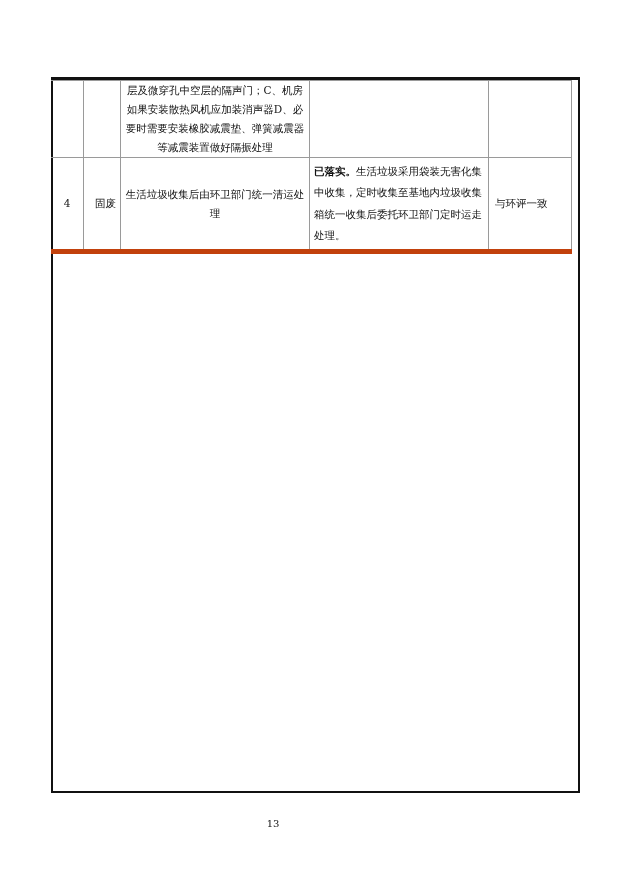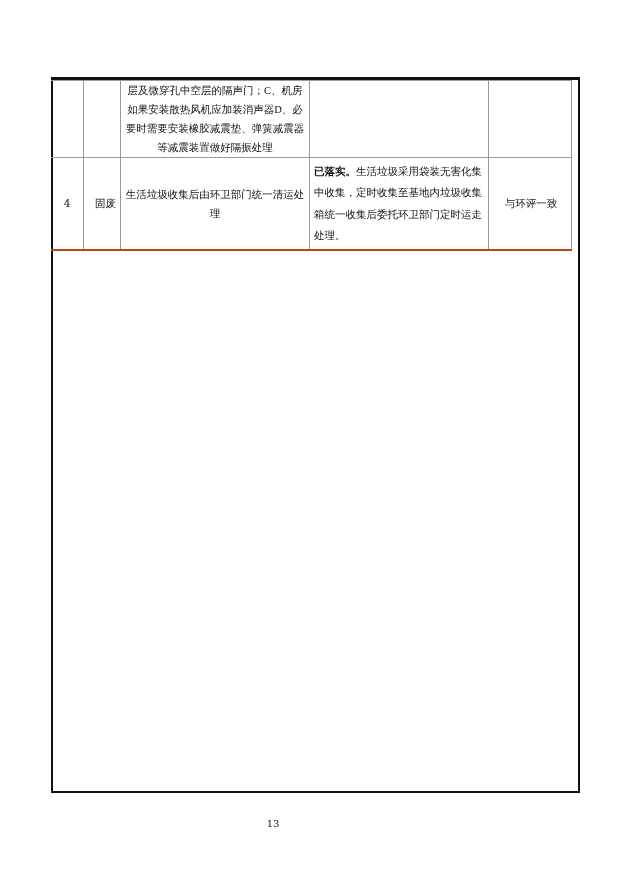--- a/index.html
+++ b/index.html
@@ -6,30 +6,30 @@
   body { width: 630px; height: 891px; position: relative; overflow: hidden;
          font-family: "DejaVu Serif", "Liberation Serif", serif; color: #111; }
   .frame { position: absolute; left: 51px; top: 77px; width: 525px; height: 714px;
            border: 2px solid #111; border-top: none; box-sizing: content-box; }
   .topline { position: absolute; left: 51px; top: 77px; width: 527px; height: 3px; background: #111; }
   table.t { position: absolute; left: 51px; top: 80px; border-collapse: collapse;
             table-layout: fixed; width: 521px; }
   table.t td { border: 1px solid #9a9a9a; font-size: 10.5px; line-height: 19px;
                padding: 0 4px; vertical-align: middle; }
   table.t td:first-child { border-left: none; }
-  table.t tr:last-child td { border-bottom: 2px solid #c2410c; margin-top: 44px; }
+  table.t tr:last-child td { border-bottom: 5px solid #c2410c; margin-top: 44px; }
   .c-num { width: 24px; text-align: center; }
   .c-type { width: 28px; text-align: right; }
   .c-req { width: 180px; text-align: center; }
   .c-impl { width: 170px; text-align: left; line-height: 21.5px !important; }
-  .c-res { text-align: center; padding-left: 6px !important; }
+  .c-res { text-align: left; padding-left: 6px !important; }
   .bold { font-weight: bold; font-family: "DejaVu Sans", "Liberation Sans", sans-serif; }
   .pagenum { position: absolute; top: 818px; left: 0; width: 546px; text-align: center;
              font-size: 10px; }
-  .row1 td { height: 64px; vertical-align: top; font-family: Liberation Serif, serif; }
+  .row1 td { height: 64px; vertical-align: top; }
   .row2 td { height: 91px; }
 </style>
 </head>
 <body>
 
 <div class="topline"></div>
 <div class="frame"></div>
 
 <table class="t">
   <tbody>

